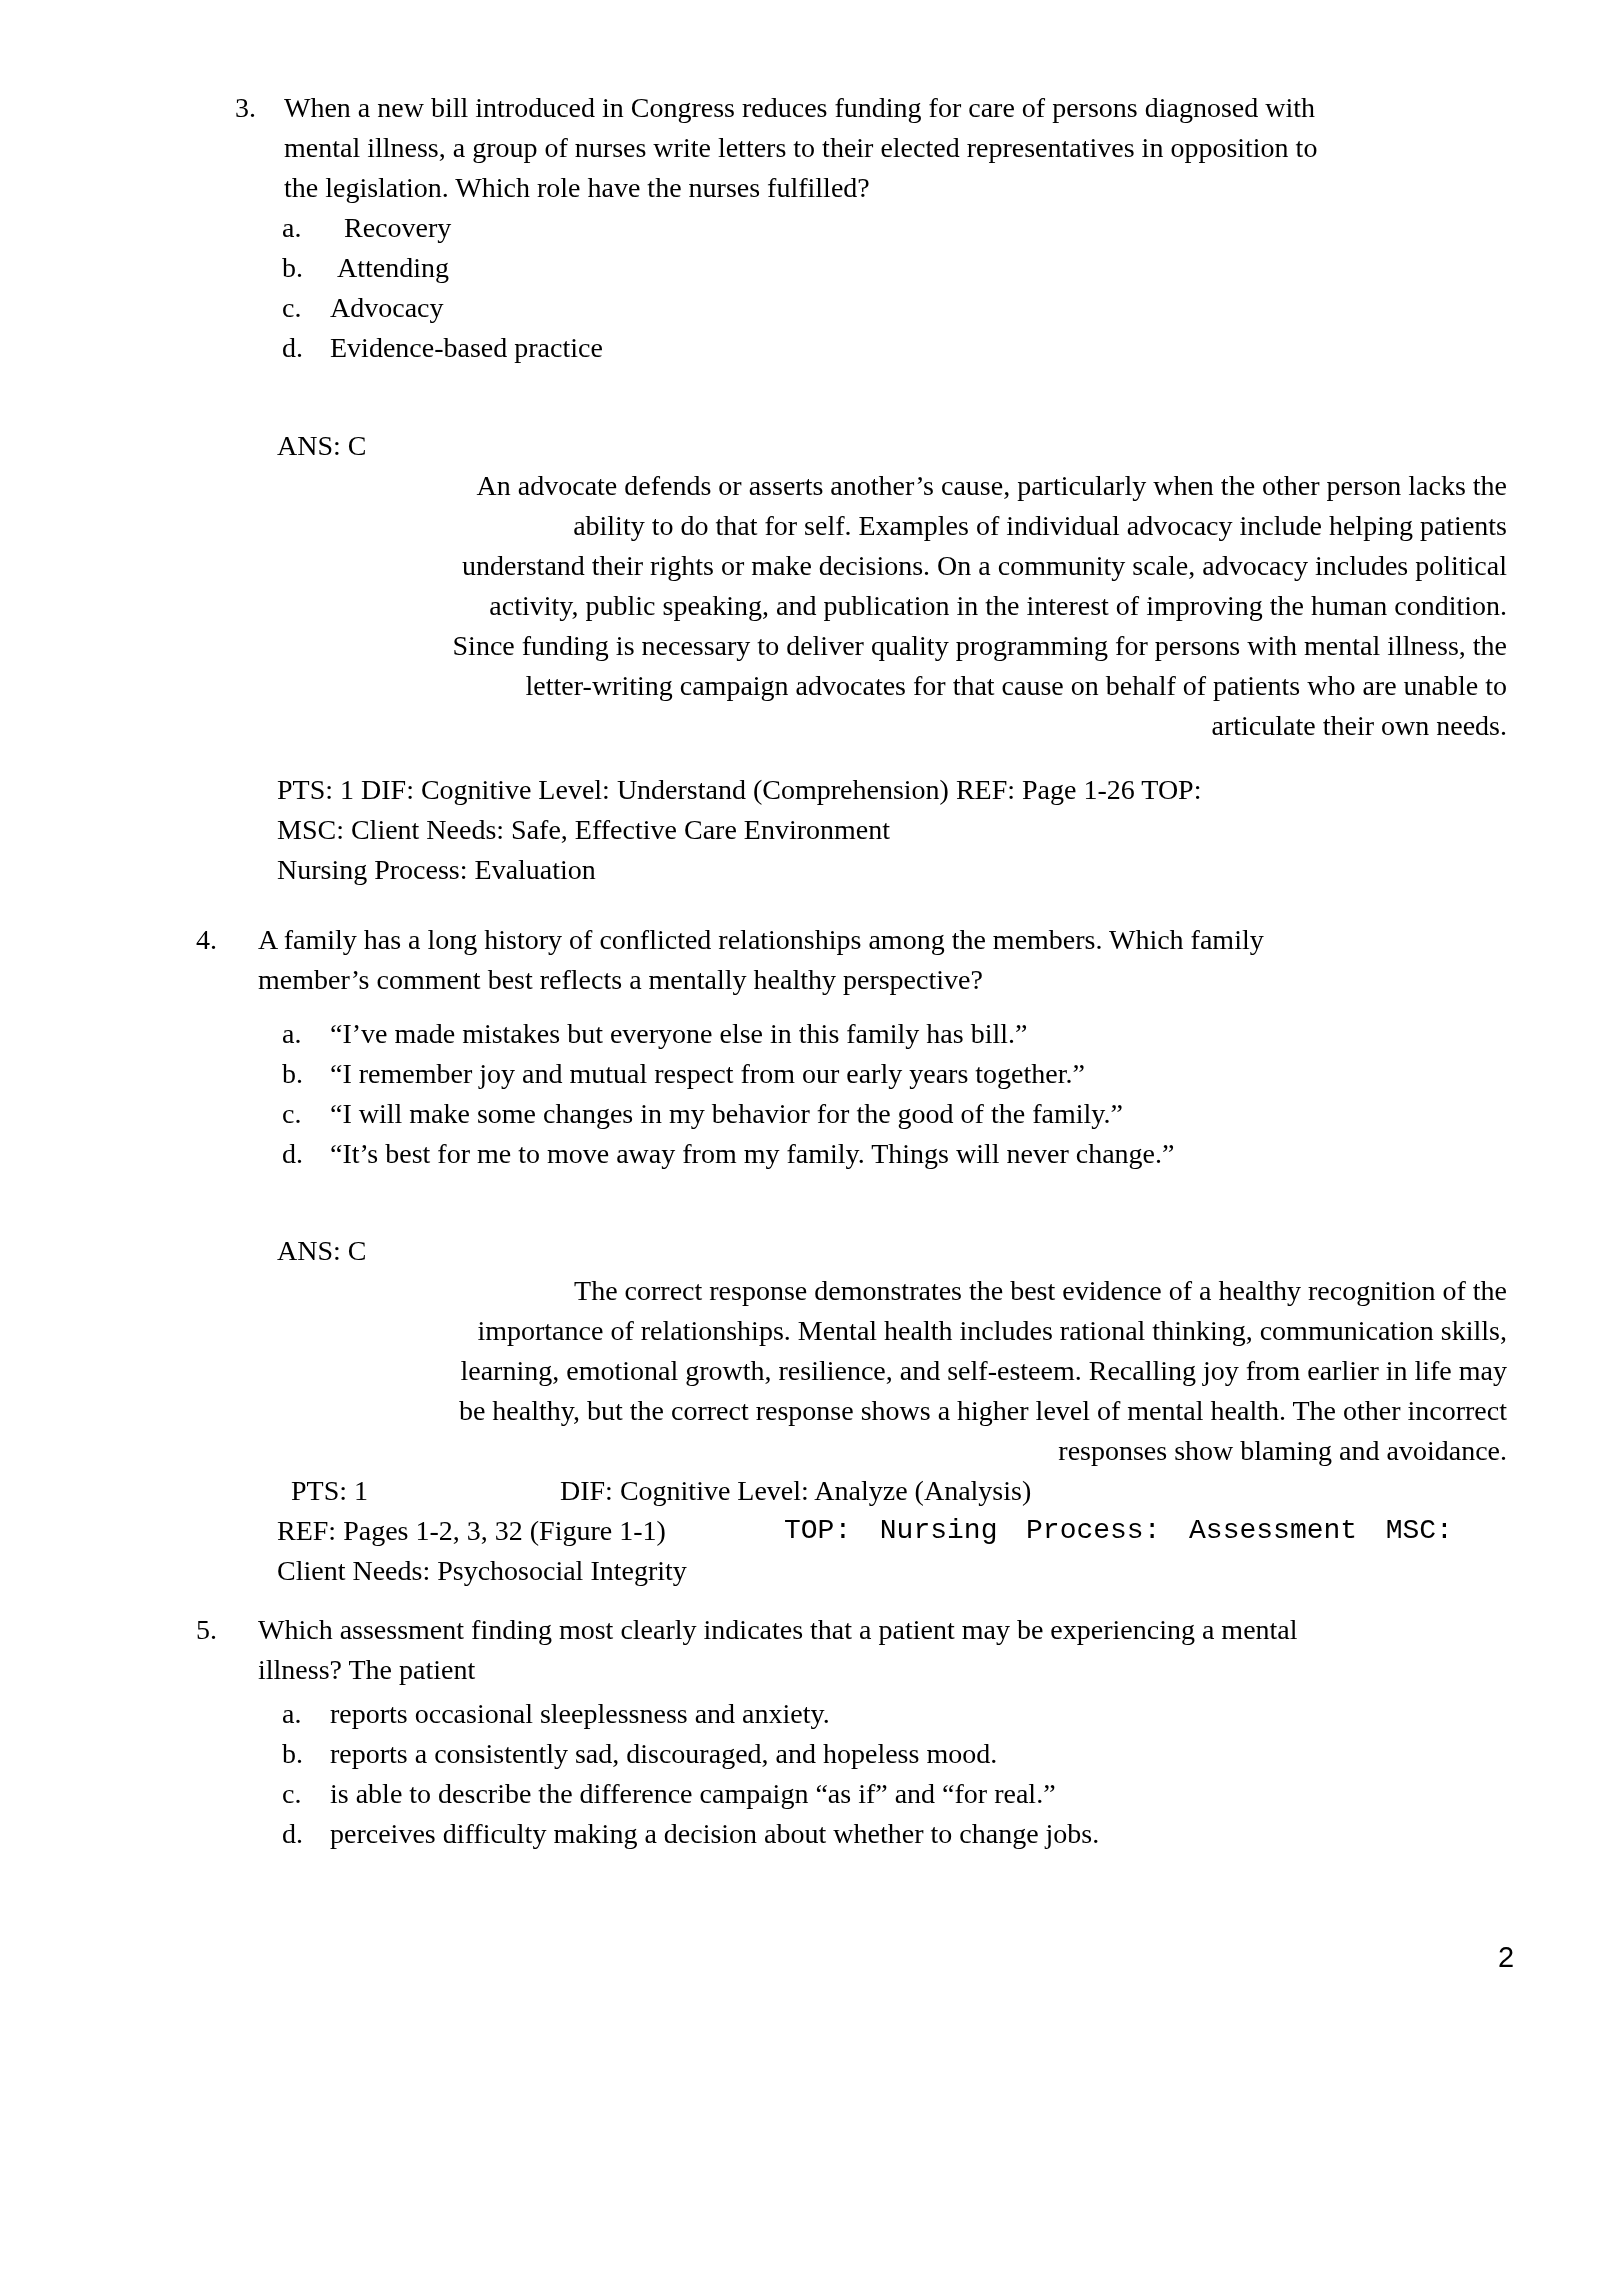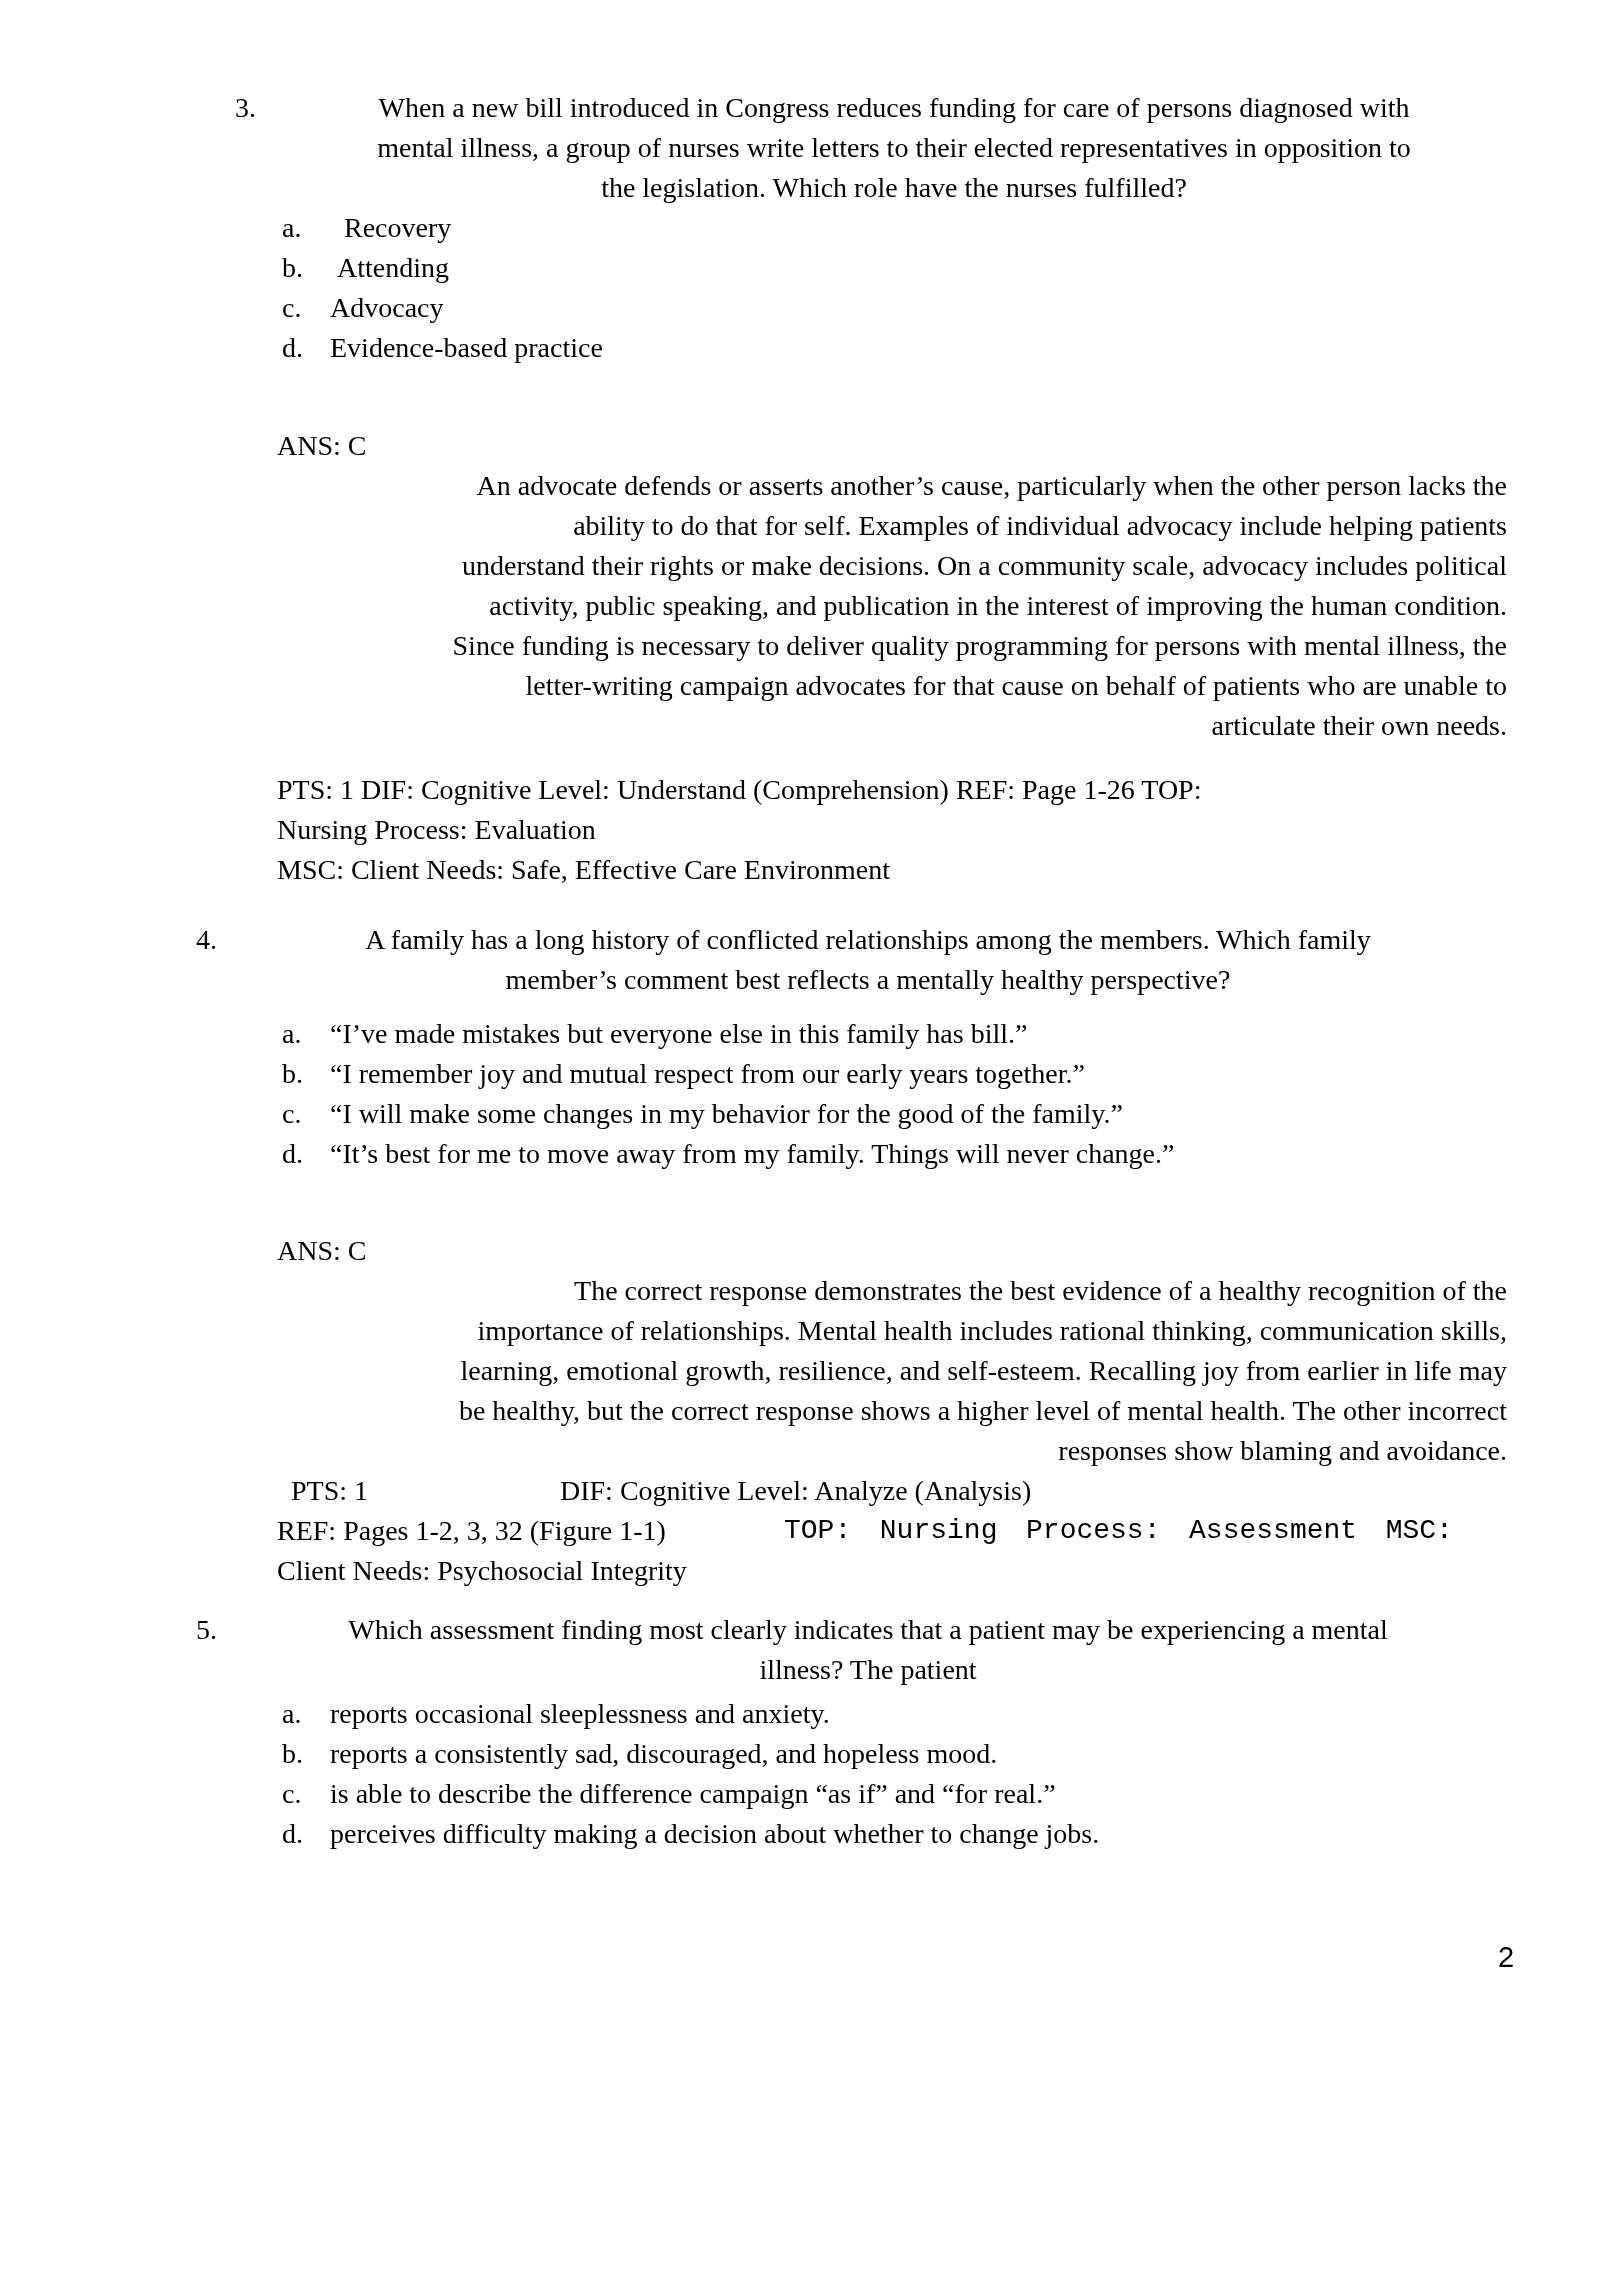--- a/index.html
+++ b/index.html
@@ -15,21 +15,21 @@
     color: #000000;
     padding-top: 88px;
     box-sizing: border-box;
     overflow: hidden;
   }
   .stem { display: flex; }
   .stem.indent-a { margin-left: 235px; }
   .stem.indent-a .q-num { width: 49px; flex: none; }
   .stem.indent-b { margin-left: 196px; }
   .stem.indent-b .q-num { width: 62px; flex: none; }
-  .q-text { white-space: pre-wrap; width: 1220px; text-align: center; }
+  .q-text { white-space: pre-wrap; width: 1220px; }
 
   .options { margin-left: 282px; }
   .opt-row { display: flex; }
   .opt-letter { width: 48px; flex: none; }
   .opt-text { white-space: pre-wrap; width: 1176px; }
 
   .answer { margin-left: 277px; width: 1230px; }
   .ans-label { white-space: pre-wrap; }
   .rationale { white-space: pre-wrap; text-align: right; }
 
@@ -98,24 +98,24 @@
 activity, public speaking, and publication in the interest of improving the human condition.
 Since funding is necessary to deliver quality programming for persons with mental illness, the
 letter-writing campaign advocates for that cause on behalf of patients who are unable to
 articulate their own needs.</div>
     </div>
     <div class="footer">
       <div class="f-line">
         <span class="f-seg1">PTS: 1 DIF: Cognitive Level: Understand (Comprehension) REF: Page 1-26 TOP:</span>
       </div>
       <div class="f-line">
-        <span class="f-seg1">Nursing Process: Evaluation</span>
+        <span class="f-seg1">MSC: Client Needs: Safe, Effective Care Environment</span>
       </div>
       <div class="f-line">
-        <span class="f-seg1">MSC: Client Needs: Safe, Effective Care Environment</span>
+        <span class="f-seg1">Nursing Process: Evaluation</span>
       </div>
     </div>
   </div>
 
   <div class="question" id="q4">
     <div class="stem indent-b">
       <span class="q-num">4.</span>
       <div class="q-text">A family has a long history of conflicted relationships among the members. Which family
 member’s comment best reflects a mentally healthy perspective?</div>
     </div>

